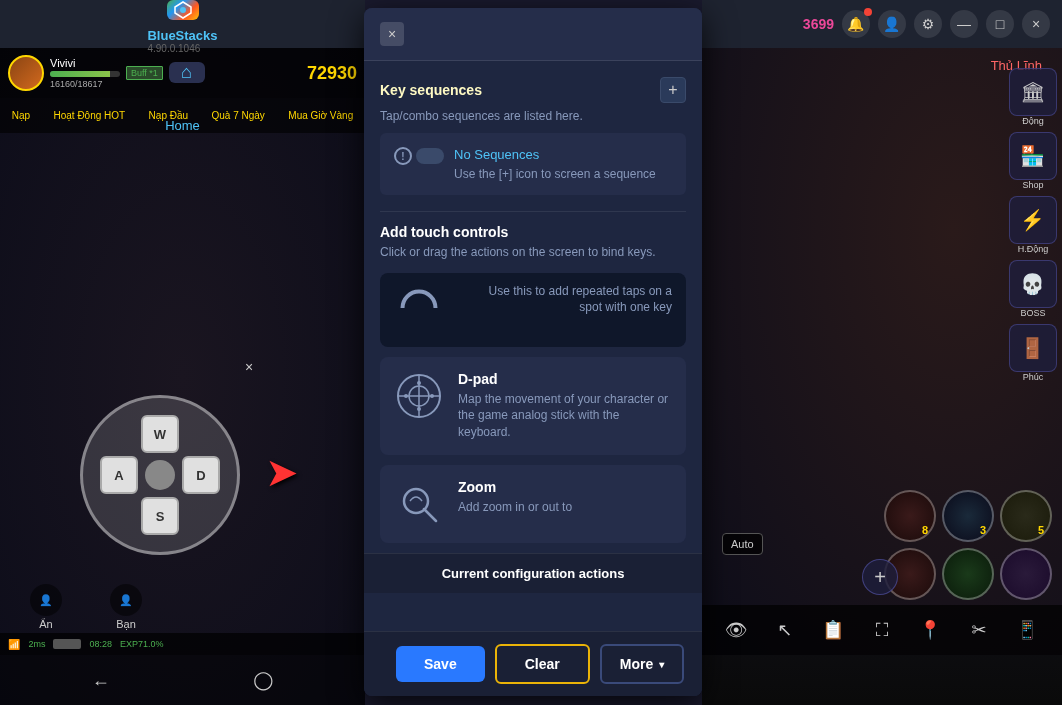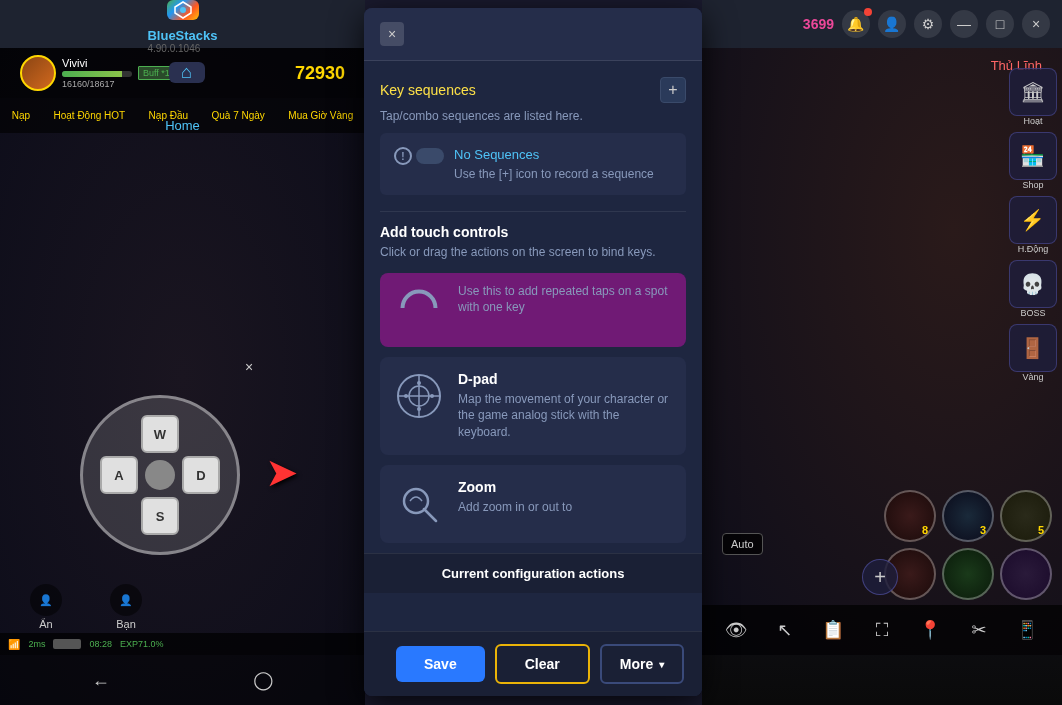--- a/index.html
+++ b/index.html
@@ -99,21 +99,21 @@
     
     .game-top-bar {
       position: absolute;
       top: 0;
       left: 0;
       width: 100%;
       height: 50px;
       background: rgba(0,0,0,0.7);
       display: flex;
       align-items: center;
-      padding: 4px 20px;
+      padding: 4px 8px;
       gap: 6px;
     }
 
     .char-avatar {
       width: 36px;
       height: 36px;
       background: linear-gradient(135deg, #8B4513, #D2691E);
       border: 2px solid #FFD700;
       border-radius: 50%;
     }
@@ -529,23 +529,23 @@
 
     
     .section-header {
       display: flex;
       align-items: center;
       justify-content: space-between;
       margin-bottom: 6px;
     }
 
     .section-title {
-      color: #fde047;
+      color: #fef9c3;
       font-size: 14px;
-      font-weight: normal;
+      font-weight: bold;
     }
 
     .add-btn {
       width: 26px;
       height: 26px;
       background: #2a3a5a;
       border: 1px solid #3a4a6a;
       border-radius: 4px;
       display: flex;
       align-items: center;
@@ -746,27 +746,28 @@
       justify-content: center;
       gap: 6px;
     }
 
     .chevron-down {
       font-size: 10px;
     }
 
     
     .partial-card {
-      background: #701a75;
+      background: #0f172a;
       border-radius: 8px;
       padding: 10px 14px 14px;
       display: flex;
       align-items: flex-start;
-      gap: 14px;
+      gap: 21px;
       margin-bottom: 10px;
+      text-align: right;
     }
 
     
     .skill-num {
       position: absolute;
       bottom: 4px;
       right: 6px;
       color: #FFD700;
       font-size: 11px;
       font-weight: bold;
@@ -886,37 +887,37 @@
     <div class="icon-btn">□</div>
     <div class="icon-btn">×</div>
   </div>
 
   <div class="right-game-content">
     <div class="thu-linh-text">Thủ Lĩnh</div>
 
     <div class="right-actions">
       <div class="action-item">
         <div class="action-icon">🏛</div>
-        <span class="action-label">Hoạt</span>
+        <span class="action-label">Động</span>
       </div>
       <div class="action-item">
         <div class="action-icon">🏪</div>
         <span class="action-label">Shop</span>
       </div>
       <div class="action-item">
         <div class="action-icon">⚡</div>
         <span class="action-label">H.Động</span>
       </div>
       <div class="action-item">
         <div class="action-icon">💀</div>
         <span class="action-label">BOSS</span>
       </div>
       <div class="action-item">
         <div class="action-icon">🚪</div>
-        <span class="action-label">Vàng</span>
+        <span class="action-label">Phúc</span>
       </div>
     </div>
 
     <div class="auto-badge">Auto</div>
 
     <div class="skill-circles">
       <div class="skill-circle" style="background:radial-gradient(circle,#3a1a1a,#1a0a0a)">
         <span class="skill-num">8</span>
       </div>
       <div class="skill-circle" style="background:radial-gradient(circle,#1a2a3a,#0a0a1a)">
@@ -958,21 +959,21 @@
     </div>
     <div class="section-subtitle">Tap/combo sequences are listed here.</div>
 
     <div class="no-sequences-card">
       <div class="icon-area">
         <div class="info-icon">!</div>
         <div class="toggle-icon"></div>
       </div>
       <div class="no-seq-content">
         <a class="no-seq-link">No Sequences</a>
-        <div class="no-seq-desc">Use the [+] icon to record a sequence</div>
+        <div class="no-seq-desc">Use the [+] icon to screen a sequence</div>
       </div>
     </div>
 
     <div class="divider"></div>
 
     <div class="touch-section-title">Add touch controls</div>
     <div class="touch-section-desc">Click or drag the actions on the screen to bind keys.</div>
 
     <div class="partial-card">
       <div class="control-icon">

